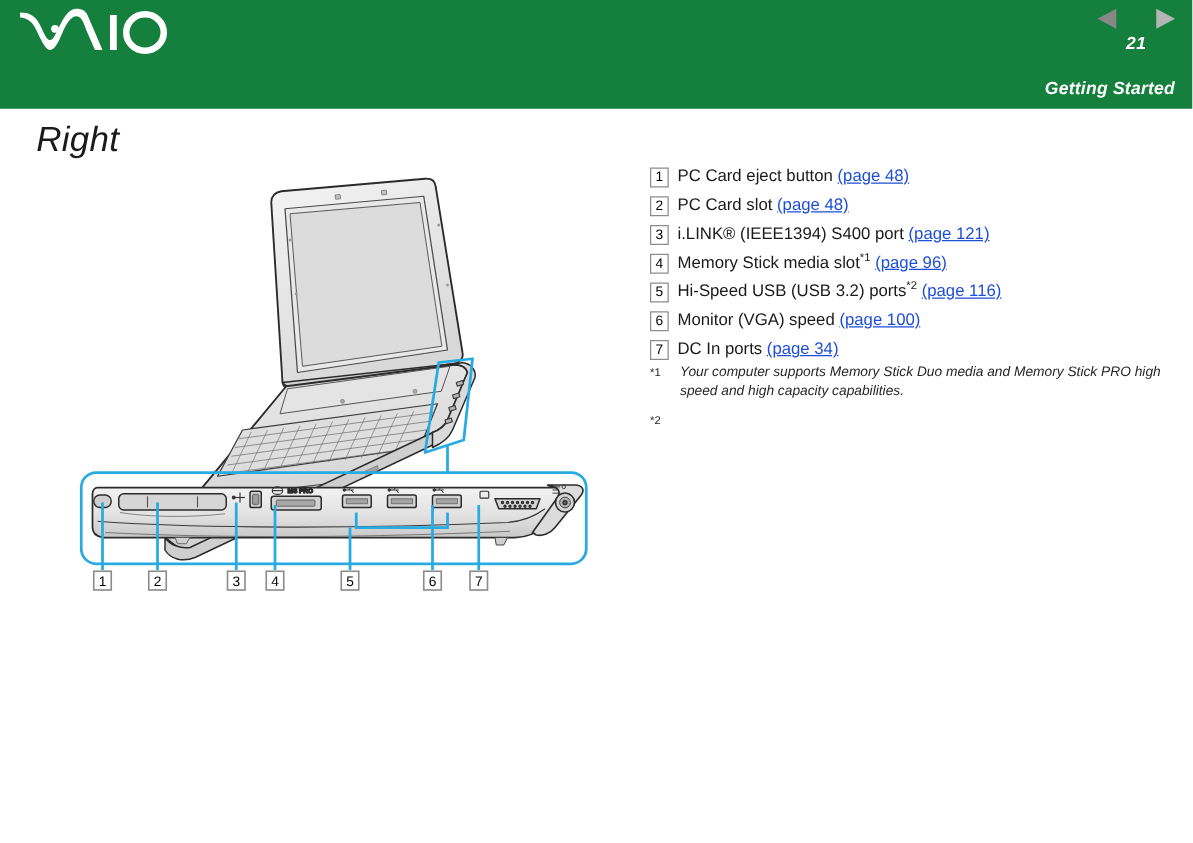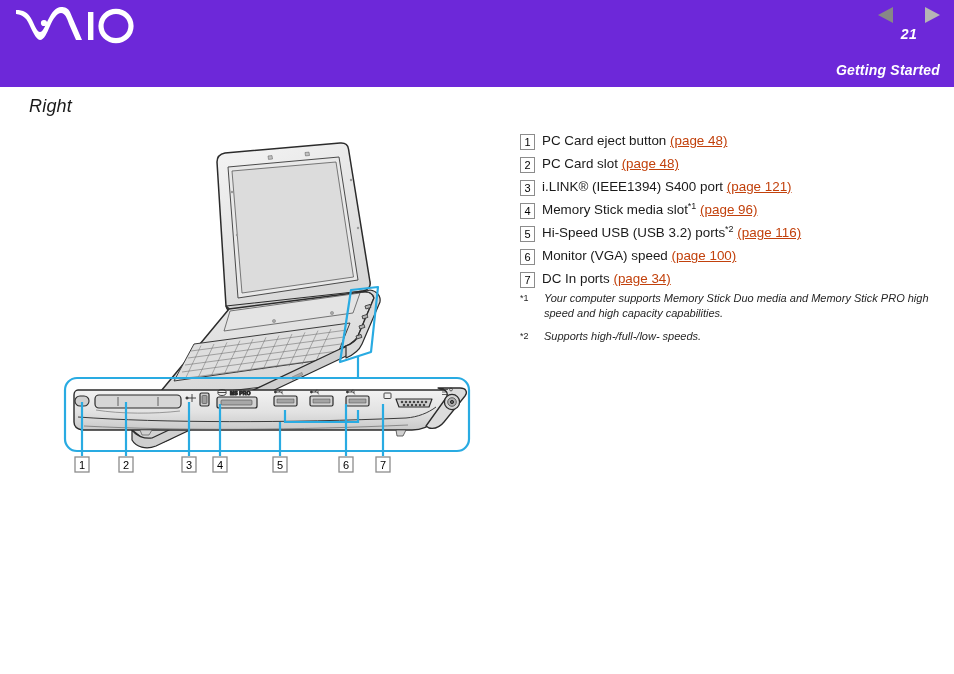--- a/index.html
+++ b/index.html
@@ -15,21 +15,21 @@
     font-family: "Liberation Sans", sans-serif;
     color: #1a1a1a;
   }
 
   
   #header-bar {
     position: absolute;
     left: 0; top: 0;
     width: 954px;
     height: 87px;
-    background: #6d28d9;
+    background: #15803d;
   }
   #vaio-logo {
     position: absolute;
     left: 14px;
     top: 6px;
     width: 124px;
     height: 40px;
   }
   #nav-arrows {
     position: absolute;
@@ -75,21 +75,21 @@
     font-weight: bold;
     font-style: italic;
     letter-spacing: 0.2px;
   }
 
   
   #page-title {
     position: absolute;
     left: 29px;
     top: 96px;
-    font-size: 18px;
+    font-size: 28px;
     font-style: italic;
     color: #1a1a1a;
     letter-spacing: 0.2px;
     text-align: center;
   }
 
   
   #illustration {
     position: absolute;
     left: 40px;
@@ -130,21 +130,21 @@
   .spec-text {
     flex: 1 1 auto;
     white-space: nowrap;
   }
   .spec-text sup {
     font-size: 9px;
     vertical-align: super;
     line-height: 0;
   }
   .page-link {
-    color: #c2410c;
+    color: #1d4ed8;
   }
 
   
   #footnotes {
     position: absolute;
     left: 520px;
     top: 291px;
     width: 424px;
   }
   .footnote {
@@ -494,15 +494,14 @@
   </div>
 </div>
 
 <div id="footnotes">
   <div class="footnote">
     <div class="fn-marker"><sup>*1</sup></div>
     <div class="fn-body">Your computer supports Memory Stick Duo media and Memory Stick PRO high speed and high capacity capabilities.</div>
   </div>
   <div class="footnote">
     <div class="fn-marker"><sup>*2</sup></div>
-    <div class="fn-body">Supports high-/full-/low- speeds.</div>
   </div>
 </div>
 
 </body></html>

